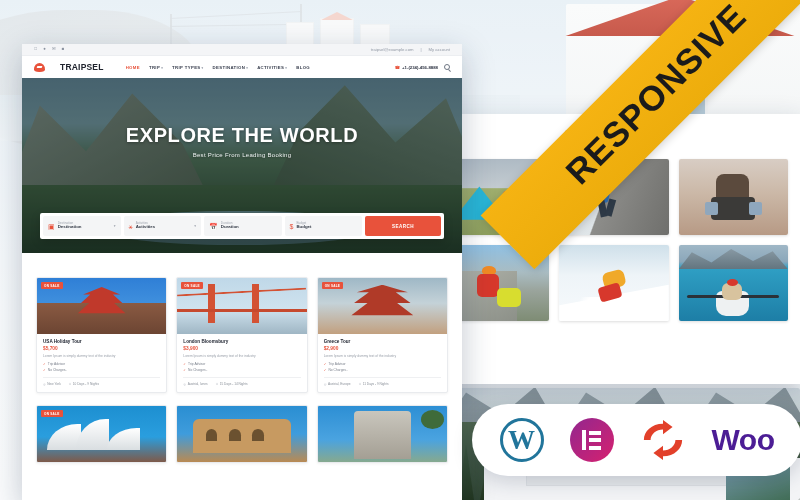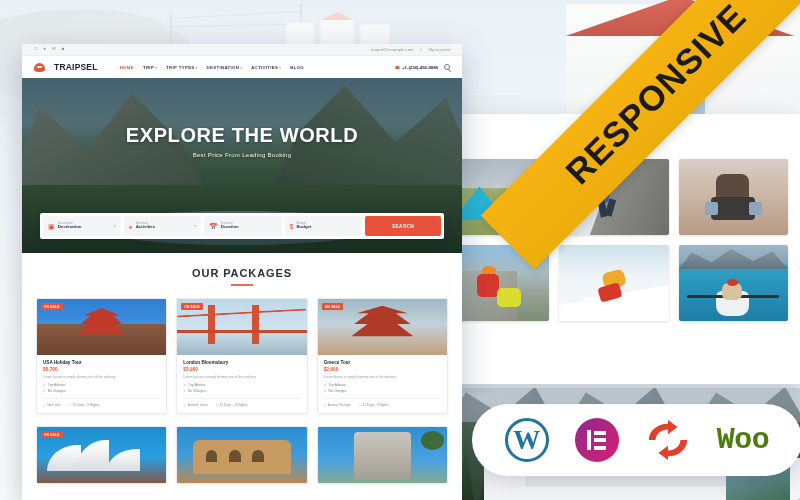--- a/index.html
+++ b/index.html
@@ -200,21 +200,21 @@
   .topbar .socials span {
     font-size:4.4px; color:#8b93a0; line-height:1;
   }
   .topbar .tb-right { display:flex; gap:7px; align-items:center; }
   .topbar .tb-right span { font-size:4.2px; color:#9299a5; }
 
   .navbar {
     height:22px; background:#fff; display:flex; align-items:center;
     padding:0 12px; gap:10px;
   }
-  .brand { display:flex; align-items:flex-end; gap:9px; }
+  .brand { display:flex; align-items:flex-end; gap:15px; }
   .brand-mark {
     width:11px; height:9px; background:#e8523b;
     border-radius:50% 50% 46% 46%/70% 70% 30% 30%;
     position:relative;
   }
   .brand-mark:after{
     content:""; position:absolute; left:2.5px; top:3px; width:5px; height:2px;
     background:#fff; transform:skewX(-20deg);
   }
   .brand-name {
@@ -383,22 +383,22 @@
   .el-circ {
     width:44px; height:44px; border-radius:50%;
     background:linear-gradient(135deg,#92278f 0%,#d6216f 100%);
     display:flex; align-items:center; justify-content:center; gap:2.5px;
   }
   .el-circ .bar-v { width:4px; height:20px; background:#fff; }
   .el-circ .bar-stack { display:flex; flex-direction:column; gap:3.5px; }
   .el-circ .bar-stack i { display:block; width:12px; height:4px; background:#fff; }
   .sync { width:46px; height:44px; position:relative; color:#e2402a; }
   .woo-txt {
-    font-size:30px; font-weight:bold; color:#4d7c0f; letter-spacing:-.5px;
-    font-family:Liberation Mono, monospace;
+    font-size:30px; font-weight:bold; color:#4c1d95; letter-spacing:-.5px;
+    font-family:Liberation Sans, sans-serif;
   }
 </style>
 </head>
 <body>
 
 <div id="bg-photo">
   <div class="sky"></div>
   <div class="hill"></div>
   <div class="sea"></div>
   <div class="pole" style="left:170px;top:14px;height:56px;"></div>
@@ -572,24 +572,20 @@
         <div class="sb-txt">
           <div class="sb-lab">Budget</div>
           <div class="sb-val">Budget</div>
         </div>
       </div>
       <div class="sb-btn">SEARCH</div>
     </div>
   </div>
 
   <div class="pkg-section">
-    <div class="sec-title-wrap" style="padding-top:2px;">
-      <div class="sec-title">OUR PACKAGES</div>
-      <div class="sec-rule"></div>
-    </div>
 
     <div class="pkg-grid">
 
       <div class="pkg-card">
         <div class="pkg-img pj-japan">
           <div class="pag"></div>
           <div class="pkg-badge">ON SALE</div>
         </div>
         <div class="pkg-body">
           <div class="pkg-name">USA Holiday Tour</div>

